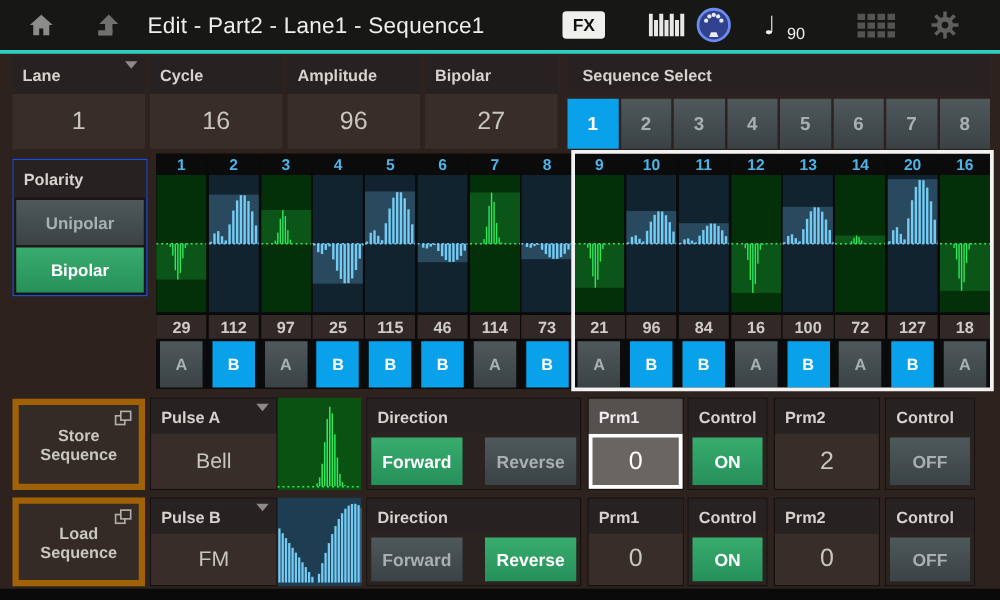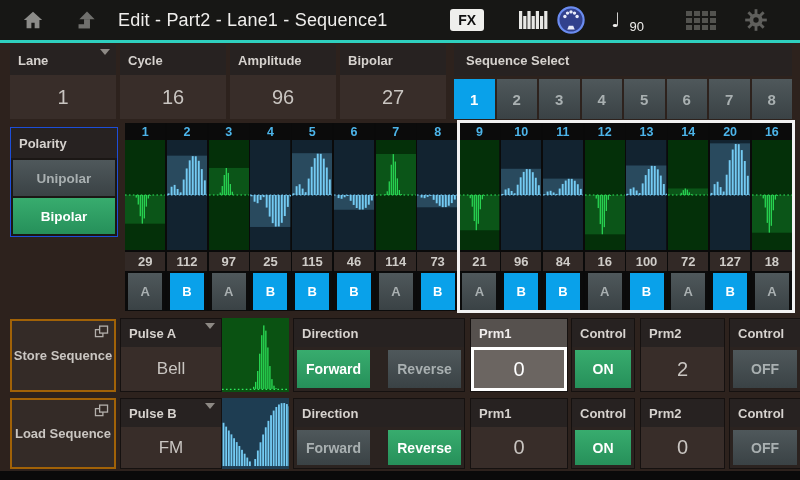--- a/index.html
+++ b/index.html
@@ -56,38 +56,38 @@
             display:flex;align-items:center;justify-content:center;}
   .step-wave{width:100%;height:110px;display:block;}
   .step-value{height:19px;margin-top:1.5px;background:#322926;color:#cfccc8;font-size:13px;
               font-weight:bold;display:flex;align-items:center;justify-content:center;}
   .step-ab{flex:1;margin-top:1.5px;background:#0b0b0b;display:flex;align-items:flex-start;
            justify-content:center;padding-top:1px;}
   .ab-btn{width:34px;height:37px;font-size:13px;}
   .sel-frame{position:absolute;left:457px;top:120px;width:338px;height:193px;
              border:3px solid #f2f2f2;pointer-events:none;}
   
-  .side-btn{position:absolute;left:10px;width:106px;background:#342b27;border:2px solid #a16207;
+  .side-btn{position:absolute;left:10px;width:106px;background:#342b27;border:5px solid #a16207;
             color:#cac6c2;font-size:13px;font-weight:bold;display:flex;align-items:center;
             justify-content:center;text-align:center;}
   .store{top:319px;height:73px;}
   .load{top:398px;height:71px;}
   .popup-ic{position:absolute;top:4px;right:5px;}
   .prow{position:absolute;left:120px;display:flex;}
   .row-a{top:318px;height:74px;}
   .row-b{top:398px;height:71px;}
   .pbox{display:flex;flex-direction:column;background:#382d29;border:1px solid #151110;}
   .pn{width:102px;}
   .pn .box-body{flex:1;font-size:17px;}
   .thumb{width:67px;}
   .thumb svg{width:100%;height:100%;display:block;}
   .dir{width:172px;margin-left:4px;}
   .btn-area{flex:1;display:flex;gap:18px;padding:3px;background:#2b2320;}
   .dbtn{flex:1;font-size:14px;}
-  .prm1{width:98px;margin-left:5px;}
+  .prm1{width:77px;margin-left:5px;}
   .ctl1{width:64px;margin-left:3px;}
   .prm2{width:85px;margin-left:5px;}
   .ctl2{width:72px;margin-left:4px;}
   .prm-value{flex:1;font-size:20px;}
   .ctl-btn{flex:1;font-size:14px;}
   .prm.sel .box-header{background:#56514e;color:#efeceb;}
   .prm.sel .prm-value{background:#6b6561;border:3px solid #fff;color:#fff;}
   .footer{position:absolute;left:0;bottom:0;width:800px;height:9px;background:#0a0a0a;}
 </style>
 </head>

